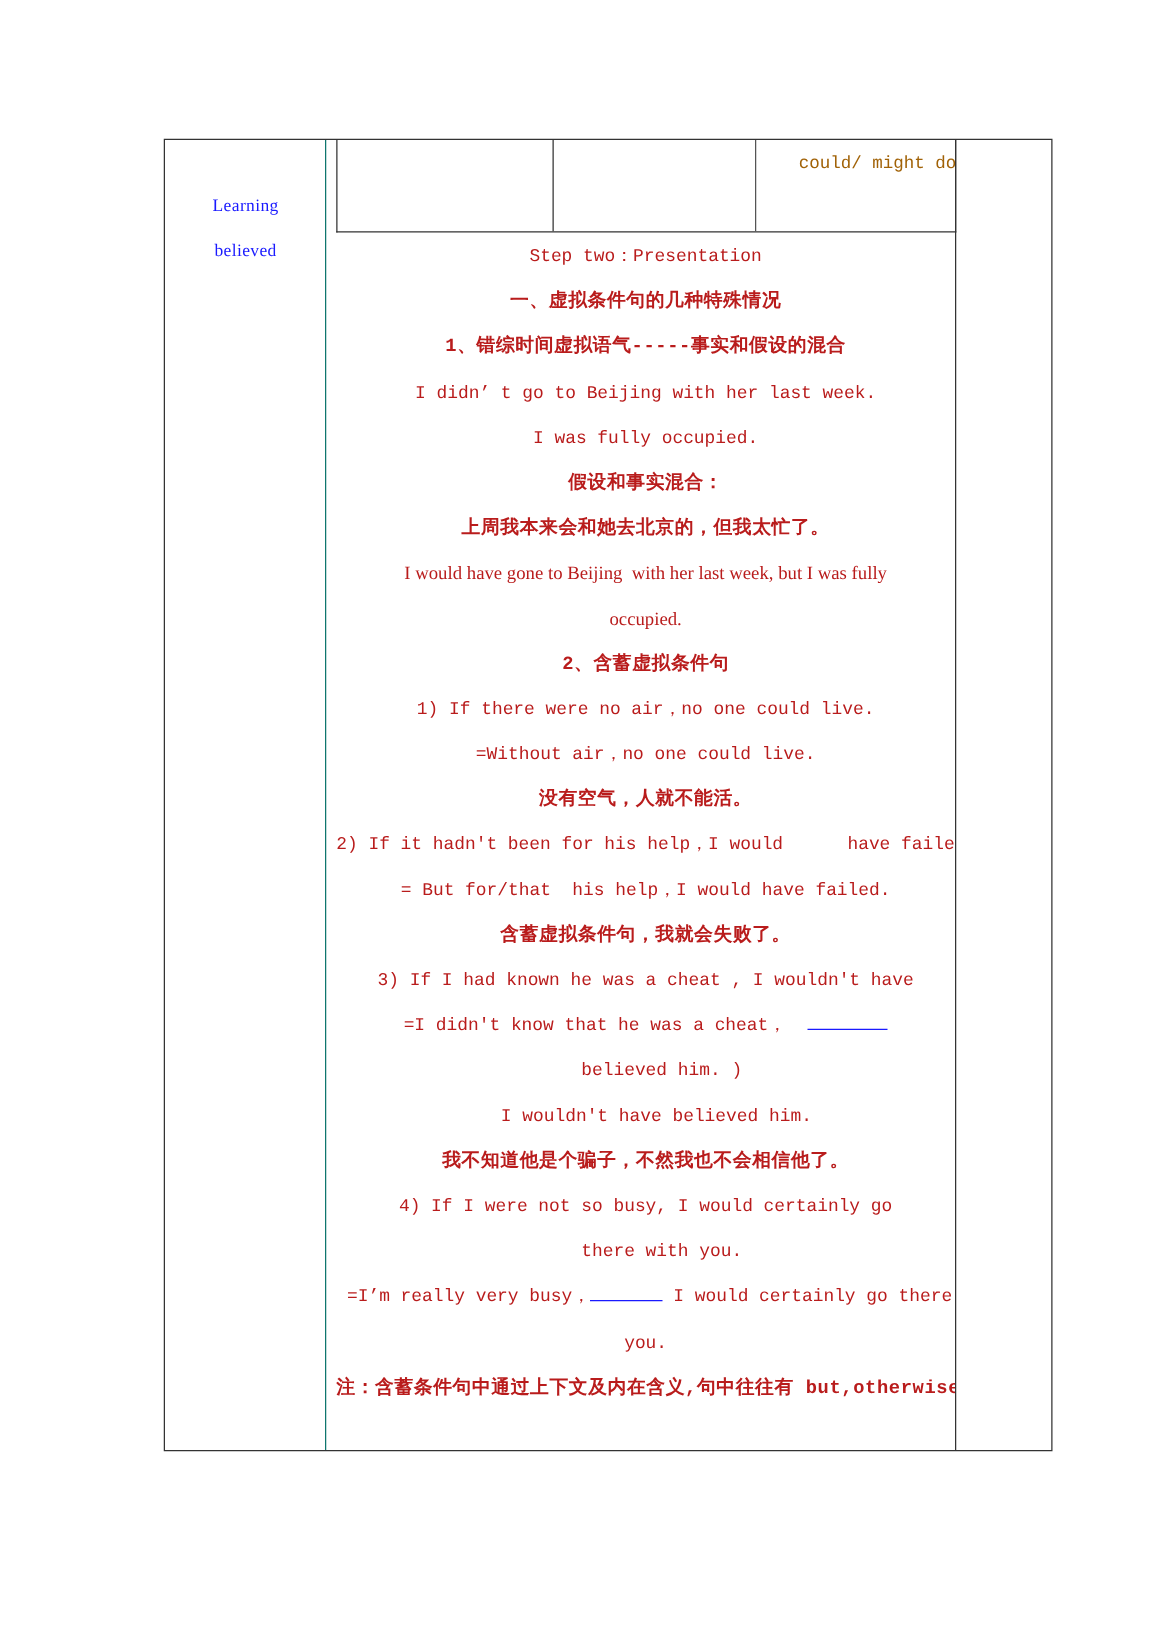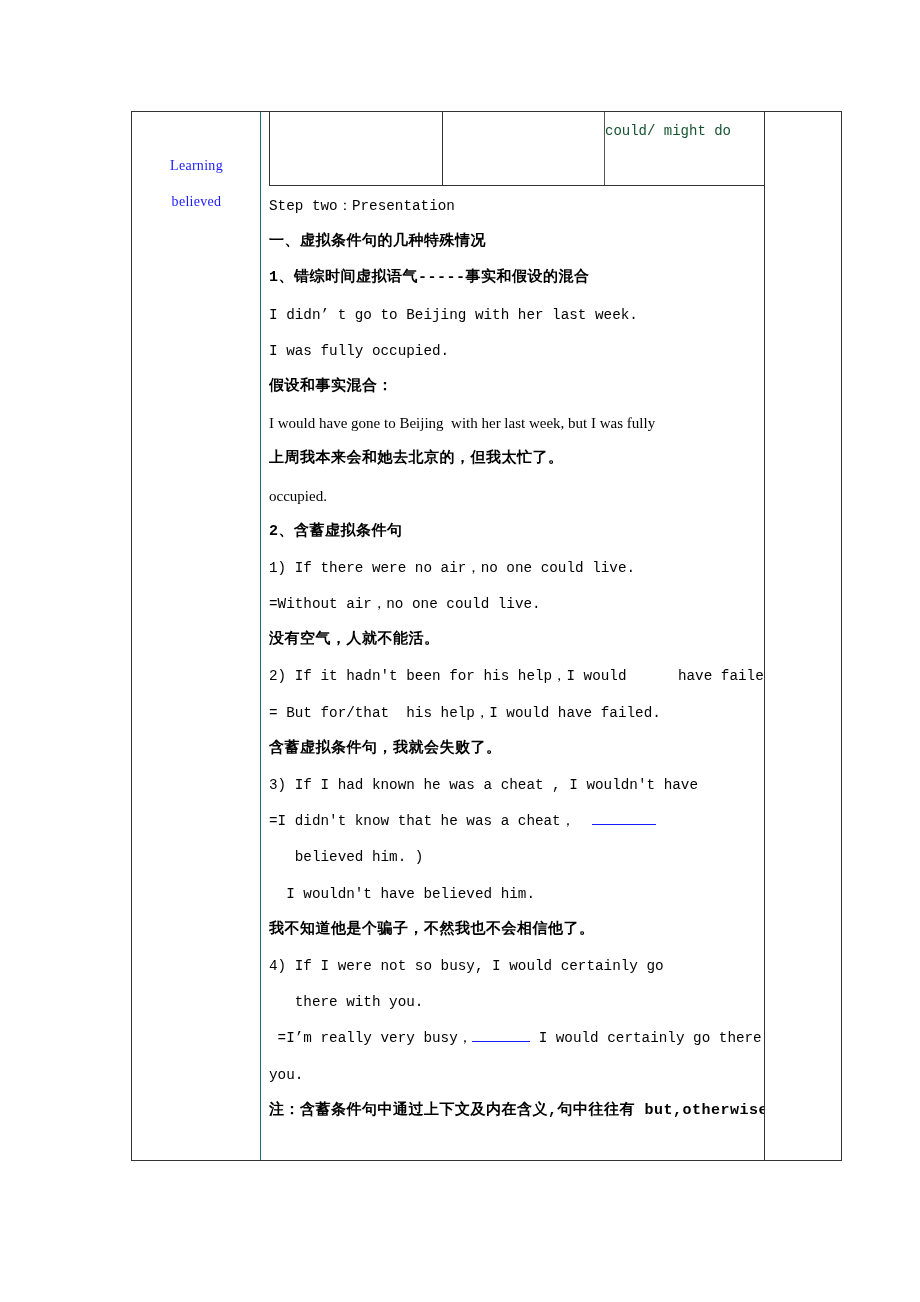--- a/index.html
+++ b/index.html
@@ -71,40 +71,41 @@
       box-sizing: border-box;
     }
     .subcell.c1 { left: 0; width: 173px; border-right: 1px solid #333; }
     .subcell.c2 { left: 173px; width: 162px; border-right: 1px solid #555; }
     .subcell.c3 { left: 335px; width: 160px; }
     .subcell .txt {
       position: absolute;
       top: 11px;
       left: 0;
       width: 100%;
-      text-align: left;
+      text-align: right;
       font-size: 14px;
       font-family: "Liberation Mono", monospace;
-      color: #14532d;
+      color: #a16207;
     }
 
     .content {
       position: absolute;
       left: 137px;
       top: 82px;
       width: 495px;
       overflow: hidden;
     }
     .line {
       height: 36.2px;
       line-height: 24px;
       font-size: 14px;
       white-space: pre;
-      color: #000000;
+      color: #b91c1c;
       overflow: hidden;
+      text-align: center;
     }
     .line.mono { font-family: "Liberation Mono", monospace; font-size: 14.3px; }
     .line.serif { font-family: "Liberation Serif", serif; font-size: 15px; }
     .line.cjk { font-family: Liberation Mono, monospace; font-size: 15px; font-weight: bold; letter-spacing: 0.5px; }
     .blank {
       display: inline-block;
       border-bottom: 1px solid #1a1aff;
       height: 14px;
       vertical-align: baseline;
     }
@@ -130,22 +131,22 @@
     </div>
   </div>
 
   <div class="content" id="content">
       <div class="line mono"><span>Step two：Presentation</span></div>
       <div class="line cjk"><span>一、虚拟条件句的几种特殊情况</span></div>
       <div class="line cjk"><span>1、错综时间虚拟语气-----事实和假设的混合</span></div>
       <div class="line mono"><span>I didn’ t go to Beijing with her last week.</span></div>
       <div class="line mono"><span>I was fully occupied.</span></div>
       <div class="line cjk"><span>假设和事实混合：</span></div>
+      <div class="line cjk"><span>上周我本来会和她去北京的，但我太忙了。</span></div>
       <div class="line serif"><span>I would have gone to Beijing  with her last week, but I was fully</span></div>
-      <div class="line cjk"><span>上周我本来会和她去北京的，但我太忙了。</span></div>
       <div class="line serif"><span>occupied.</span></div>
       <div class="line cjk"><span>2、含蓄虚拟条件句</span></div>
       <div class="line mono"><span>1) If there were no air，no one could live.</span></div>
       <div class="line mono"><span>=Without air，no one could live.</span></div>
       <div class="line cjk"><span>没有空气，人就不能活。</span></div>
       <div class="line mono"><span>2) If it hadn't been for his help，I would      have failed.</span></div>
       <div class="line mono"><span>= But for/that  his help，I would have failed.</span></div>
       <div class="line cjk"><span>含蓄虚拟条件句，我就会失败了。</span></div>
       <div class="line mono"><span>3) If I had known he was a cheat , I wouldn't have</span></div>
       <div class="line mono"><span>=I didn't know that he was a cheat，  </span><span class="blank" style="width: 64px;"></span></div>

